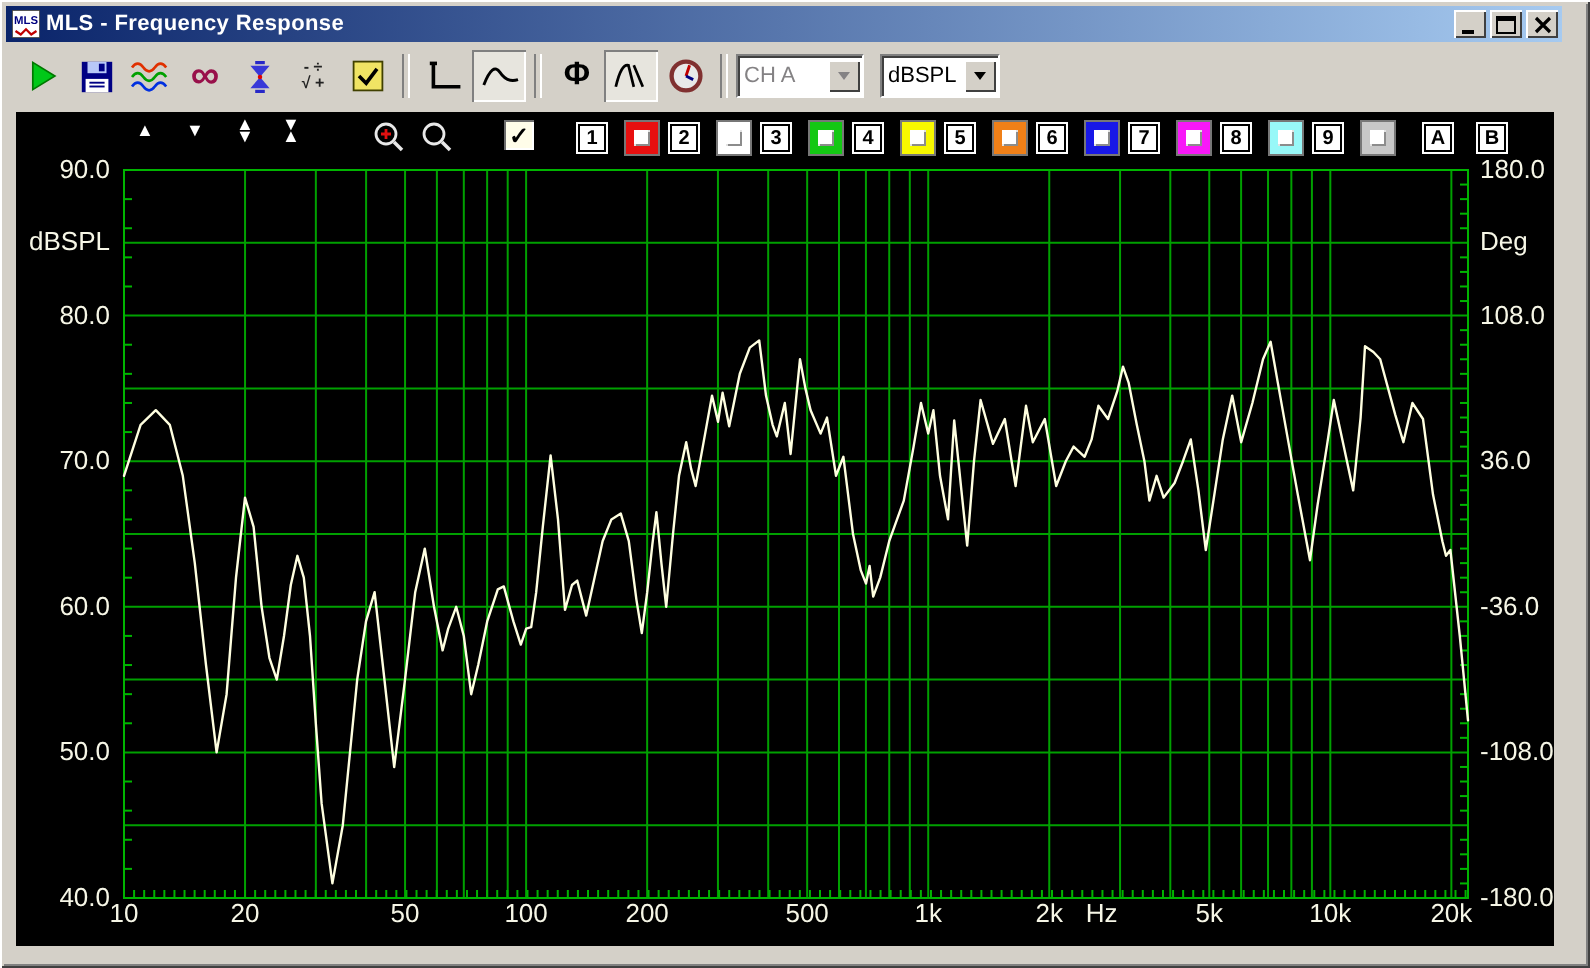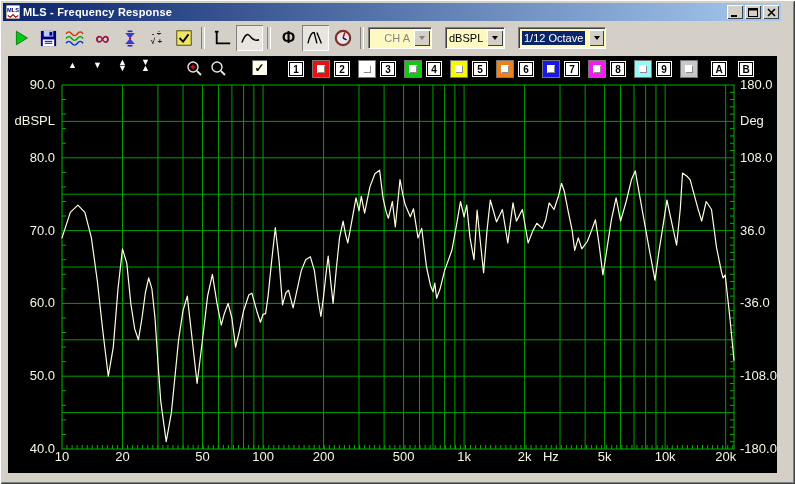--- a/index.html
+++ b/index.html
@@ -17,22 +17,22 @@
     box-shadow:inset 1px 1px 0 #fff, inset -1px -1px 0 #404040;}
   
   #toolbar{position:absolute;left:3px;top:22px;right:3px;height:32px;background:#d4d0c8;
     display:flex;align-items:center;padding-left:5px;box-sizing:border-box;}
   .tbtn{width:27px;height:26px;display:flex;align-items:center;justify-content:center;flex:0 0 auto;}
   .tbtn.pressed{background:#e7e5de;box-shadow:inset 1px 1px 0 #808080, inset -1px -1px 0 #ffffff;}
   .tsep{width:2px;height:22px;margin:0 4px;border-left:1px solid #808080;border-right:1px solid #fff;flex:0 0 auto;}
   .glyph-inf{font-size:20px;font-weight:bold;color:#98104a;line-height:20px;}
   .glyph-phi{font-size:16px;font-weight:bold;color:#000;}
   .calc-ico{font-size:8px;line-height:8px;color:#222;text-align:center;font-weight:bold;}
-  .combo{height:20px;background:#fef9c3;border:1px solid;border-color:#808080 #fff #fff #808080;
-    box-shadow:inset 1px 1px 0 #404040;display:flex;align-items:center;margin-right:13px;flex:0 0 auto;text-align:right;}
+  .combo{height:20px;background:#ffffff;border:1px solid;border-color:#808080 #fff #fff #808080;
+    box-shadow:inset 1px 1px 0 #404040;display:flex;align-items:center;margin-right:8px;flex:0 0 auto;}
   .combo .combo-text{font-size:11px;padding:0 3px;white-space:nowrap;flex:1;}
   .combo .combo-text.disabled{color:#848284;}
   .combo .combo-text .sel{background:#0a246a;color:#fff;padding:1px 2px;}
   .combo .combo-arrow{width:16px;height:16px;margin:1px;background:#d4d0c8;
     box-shadow:inset 1px 1px 0 #fff, inset -1px -1px 0 #404040;
     display:flex;align-items:center;justify-content:center;}
   .tri-down{width:0;height:0;border:3px solid transparent;border-top:4px solid #000;margin-top:3px;}
   .tri-down.dis{border-top-color:#848284;}
   
   #client{position:absolute;left:8px;top:56px;width:769px;height:417px;background:#000;}
@@ -160,26 +160,20 @@
     </div>
     <div class="tsep"></div>
     <div class="combo" style="width:62px">
       <span class="combo-text disabled">CH A</span>
       <span class="combo-arrow">
           <span class="tri-down dis"></span>
         </span>
     </div>
     <div class="combo" style="width:58px">
       <span class="combo-text">dBSPL</span>
-      <span class="combo-arrow">
-          <span class="tri-down"></span>
-        </span>
-    </div>
-    <div class="combo" style="width:86px">
-      <span class="combo-text"><span class="sel">1/12 Octave</span></span>
       <span class="combo-arrow">
           <span class="tri-down"></span>
         </span>
     </div>
   </div>
 
   <div id="client">
     <svg id="plot-svg" width="769" height="417" viewBox="0 0 769 417">
         <g>
           <line x1="114.52261380551465" y1="29" x2="114.52261380551465" y2="393" stroke="#00a000"></line>

